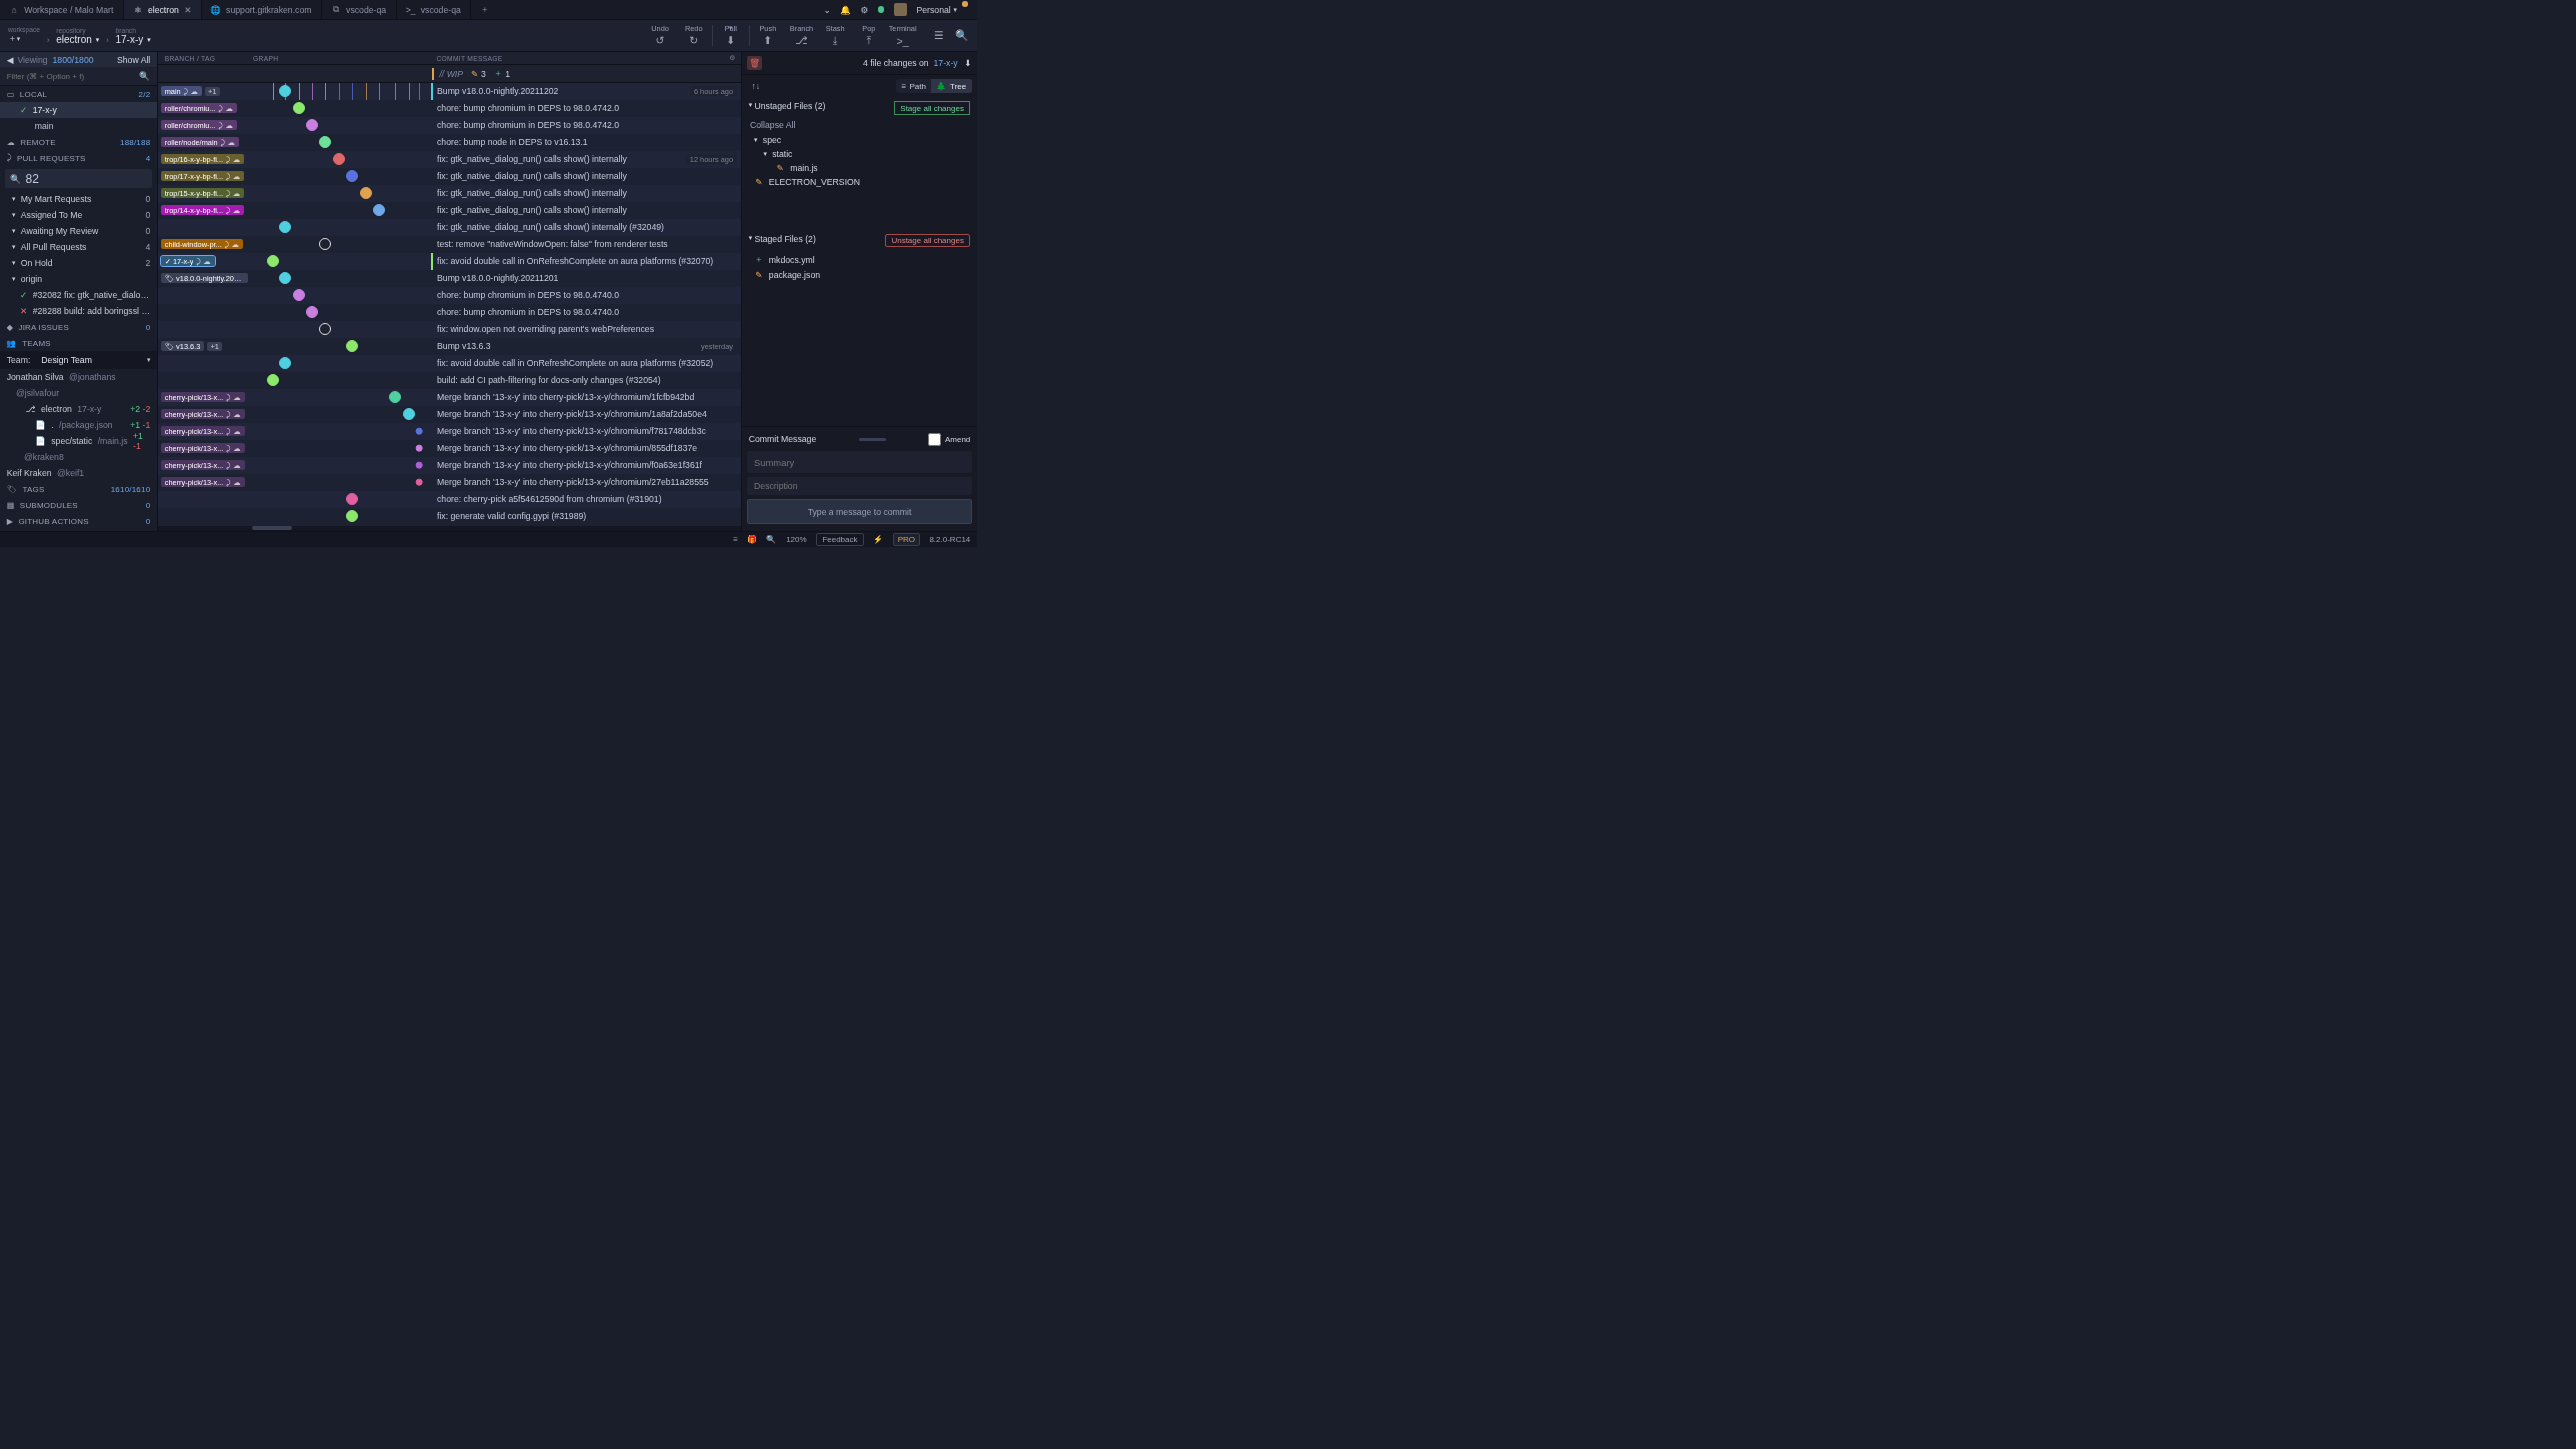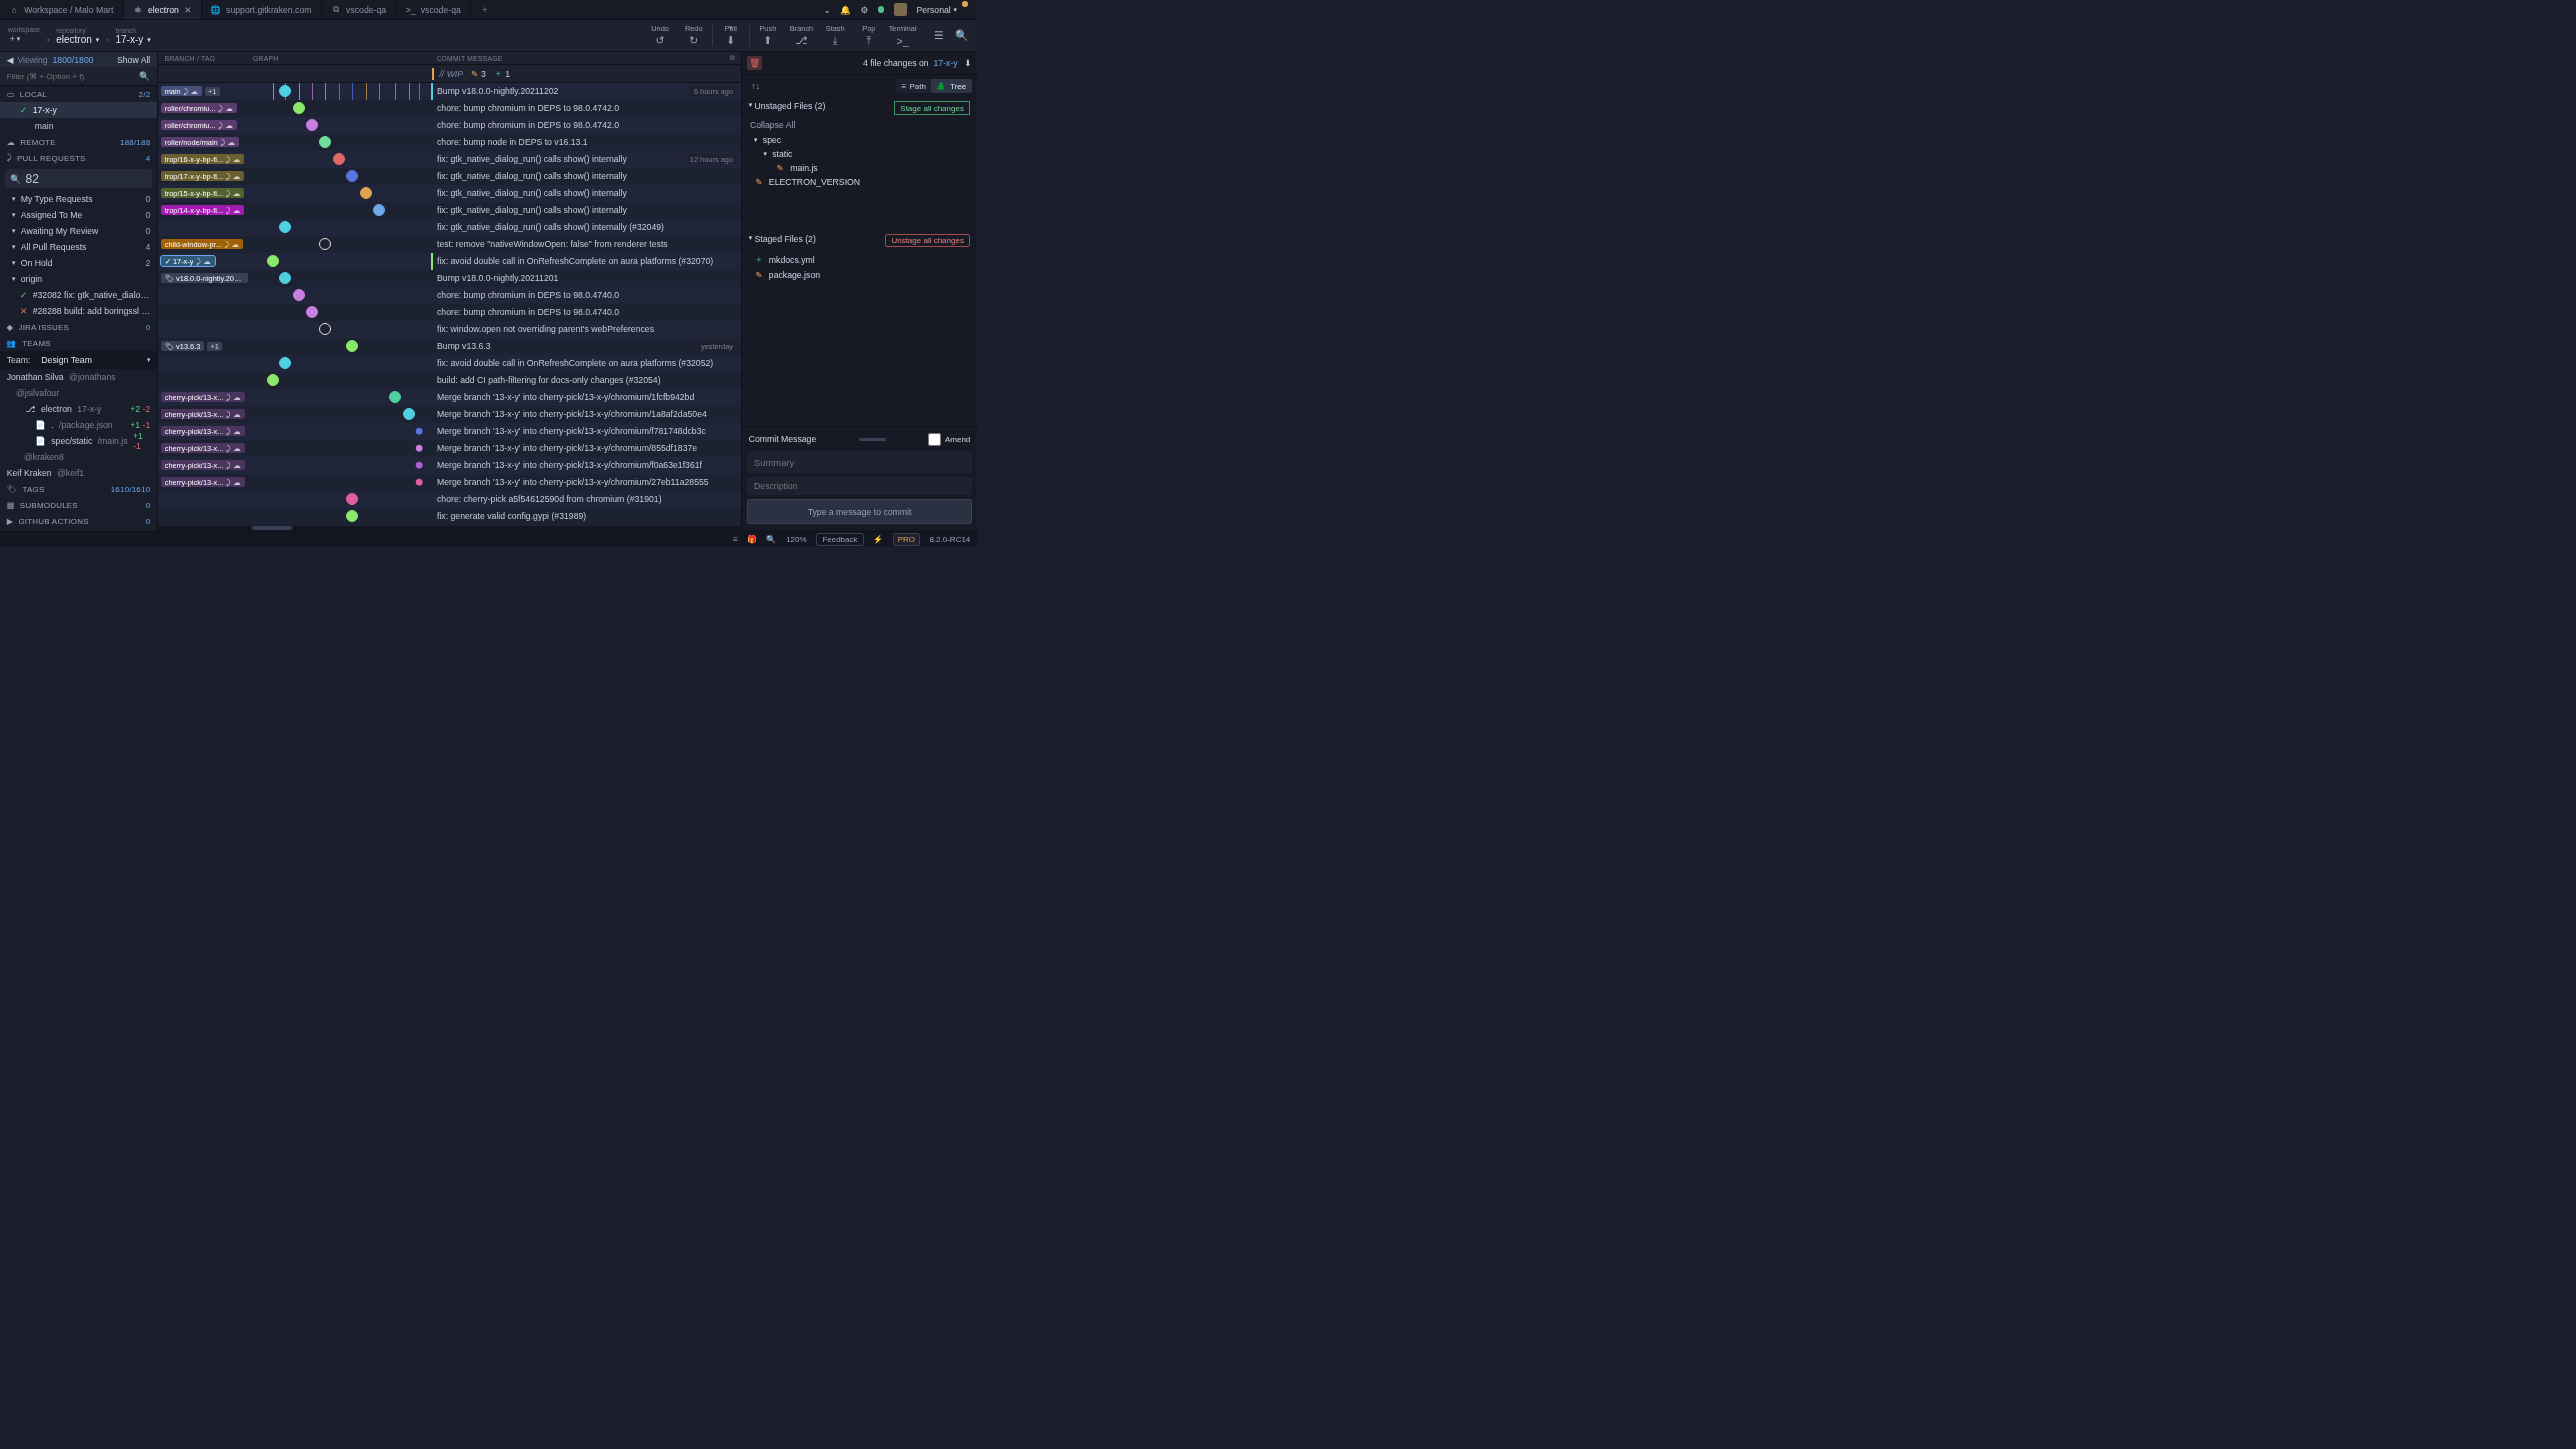--- a/index.html
+++ b/index.html
@@ -233,21 +233,21 @@
       </div>
     <div class="sb-search">
         <span class="muted">🔍</span>
         <input value="82" style="">
         <span class="muted">✕</span>
         <span class="muted" style="margin-left:2.7px">⧩</span>
       </div>
     <div id="prgroups">
         <div class="sb-row" style="padding-left:12px">
           <span class="caret">▾</span>
-          <span>My Type Requests</span>
+          <span>My Mart Requests</span>
           <span style="margin-left:auto;color:#9aa3b8">0</span>
         </div>
         <div class="sb-row" style="padding-left:12px">
           <span class="caret">▾</span>
           <span>Assigned To Me</span>
           <span style="margin-left:auto;color:#9aa3b8">0</span>
         </div>
         <div class="sb-row" style="padding-left:12px">
           <span class="caret">▾</span>
           <span>Awaiting My Review</span>

